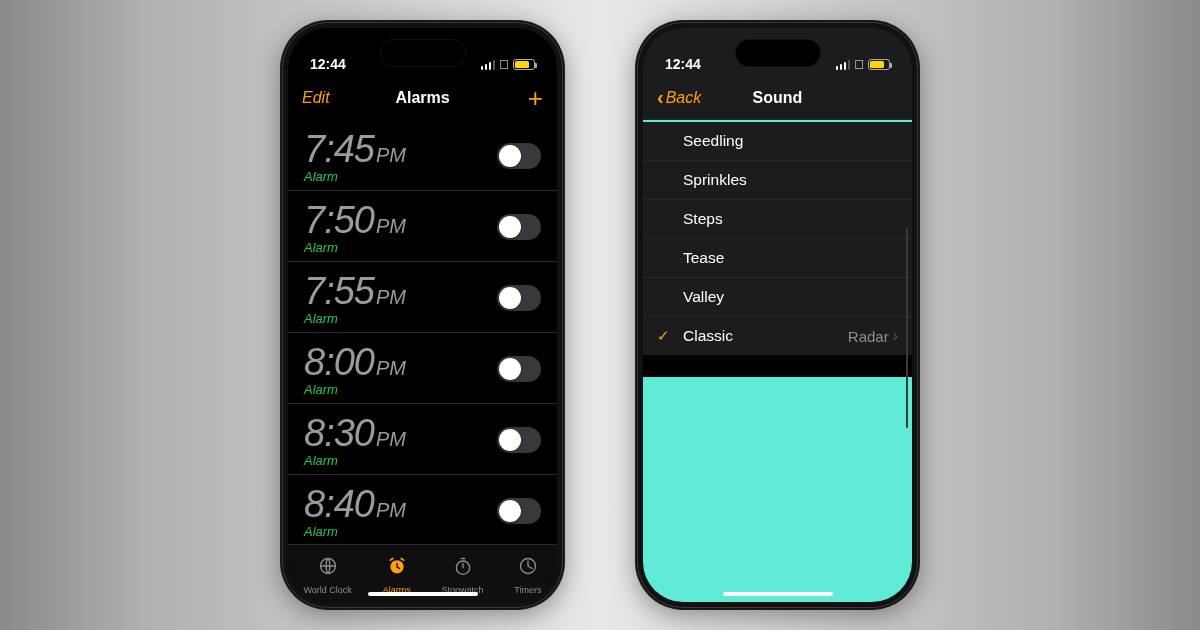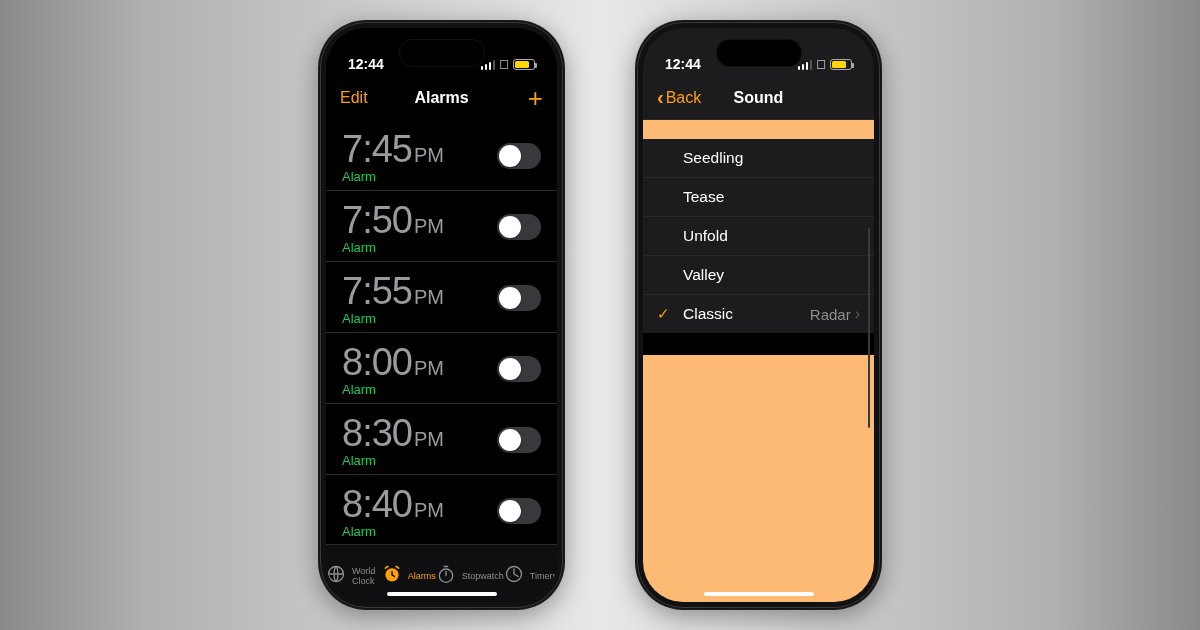--- a/index.html
+++ b/index.html
@@ -6,21 +6,21 @@
   body {
     width: 1200px;
     height: 630px;
     background: linear-gradient(90deg, #8a8a8a 0%, #b0b0b0 12%, #e8e8e8 50%, #b0b0b0 88%, #8a8a8a 100%);
     display: flex;
     justify-content: center;
     align-items: center;
     gap: 70px;
   }
   .phone {
-    width: 247px;
+    width: 285px;
     height: 590px;
     background: #111;
     border-radius: 48px;
     padding: 8px;
     box-shadow: 0 6px 24px rgba(0,0,0,0.35), inset 0 0 2px rgba(255,255,255,0.2);
     position: relative;
   }
   .phone::before {
     content: "";
     position: absolute;
@@ -82,60 +82,60 @@
     display: flex;
     align-items: center;
     justify-content: space-between;
     padding: 0 14px;
     background: #000;
   }
   .navbar.sound-nav { background: #1c1c1e; border-bottom: 0.5px solid #2a2a2a; }
   .nav-left, .nav-right { width: 60px; display: flex; align-items: center; }
   .nav-right { justify-content: flex-end; }
   .nav-title { color:#fff; font-size:16px; font-weight:600; text-align:center; flex:1;}
-  .nav-btn { color:#ff9f0a; font-size:16px; }
+  .nav-btn { color:#ff9f0a; font-size:16px;font-style:italic; }
   .plus-btn { color:#ff9f0a; font-size:26px; font-weight:300; line-height:1; }
   .back-chevron { color:#ff9f0a; font-size:20px; font-weight:600; margin-right:2px; }
 
   
   .alarm-list { flex:1; overflow:hidden; background:#000; }
   .alarm-row {
     padding: 8px 16px 6px 16px;
     border-bottom: 0.5px solid #2c2c2e;
-    display:flex; justify-content:space-between; align-items:center;
+    display:flex; justify-content:space-between; align-items:center;font-style:italic;
   }
   .alarm-time-block { display:flex; flex-direction:column; }
   .alarm-time { display:flex; align-items:baseline; gap:2px; }
   .time-val { color:#9b9b9f; font-size:38px; font-weight:300; letter-spacing:-1px; }
   .time-mer { color:#9b9b9f; font-size:20px; font-weight:400; }
   .alarm-label { color:#22c55e; font-size:13px; margin-top:-2px; }
   .toggle {
     width:44px; height:26px; background:#39393d; border-radius:13px; position:relative;
   }
   .toggle::after { content:""; position:absolute; left:2px; top:2px; width:22px; height:22px; background:#fff; border-radius:50%; box-shadow:0 1px 2px rgba(0,0,0,0.4);}
 
   
   .tabbar {
     height: 58px;
     background: #111113e0;
     border-top: 0.5px solid #2c2c2e;
     display:flex; justify-content:space-around; align-items:center;
     padding-top: 4px;
   }
-  .tab { display:flex; flex-direction:row; align-items:center; gap:6px; color:#8e8e93; font-size:9px; }
+  .tab { display:flex; flex-direction:column; align-items:center; gap:6px; color:#8e8e93; font-size:9px; }
   .tab.active { color:#ff9f0a; }
   .tab-icon { font-size:18px; line-height:1; }
   .home-indicator {
     position:absolute; bottom:6px; left:50%; transform:translateX(-50%);
     width:110px; height:4.5px; background:#fff; border-radius:3px;
   }
 
   
   .screen-b { background:#000; }
-  .sound-list { flex:1; background:#fdba74; overflow:hidden; padding-top:19px;text-align:right; }
+  .sound-list { flex:1; background:#5eead4; overflow:hidden; padding-top:2px;text-align:right; }
   .sound-group { background:#1c1c1e; }
   .sound-row {
     display:flex; align-items:center;
     padding: 10px 14px 10px 40px;
     border-bottom:0.5px solid #2a2a2c;
     color:#fff; font-size:15.5px;
     position:relative;
   }
   .sound-row:last-child { border-bottom:none; }
   .group-gap { height: 22px; background:#000; }
@@ -311,24 +311,27 @@
       <div class="nav-title">Sound</div>
       <div class="nav-right"></div>
     </div>
 
     <div class="sound-list">
       <div class="sound-group" id="sound-group">
           <div class="sound-row">
             <span>Seedling</span>
           </div>
           <div class="sound-row">
+            <span>Sprinkles</span>
+          </div>
+          <div class="sound-row">
+            <span>Steps</span>
+          </div>
+          <div class="sound-row">
             <span>Tease</span>
-          </div>
-          <div class="sound-row">
-            <span>Unfold</span>
           </div>
           <div class="sound-row">
             <span>Valley</span>
           </div>
           <div class="sound-row">
   <span class="check">✓</span>
   <span>Classic</span>
   <span class="detail">Radar
     <span class="chev">›</span>
   </span>

